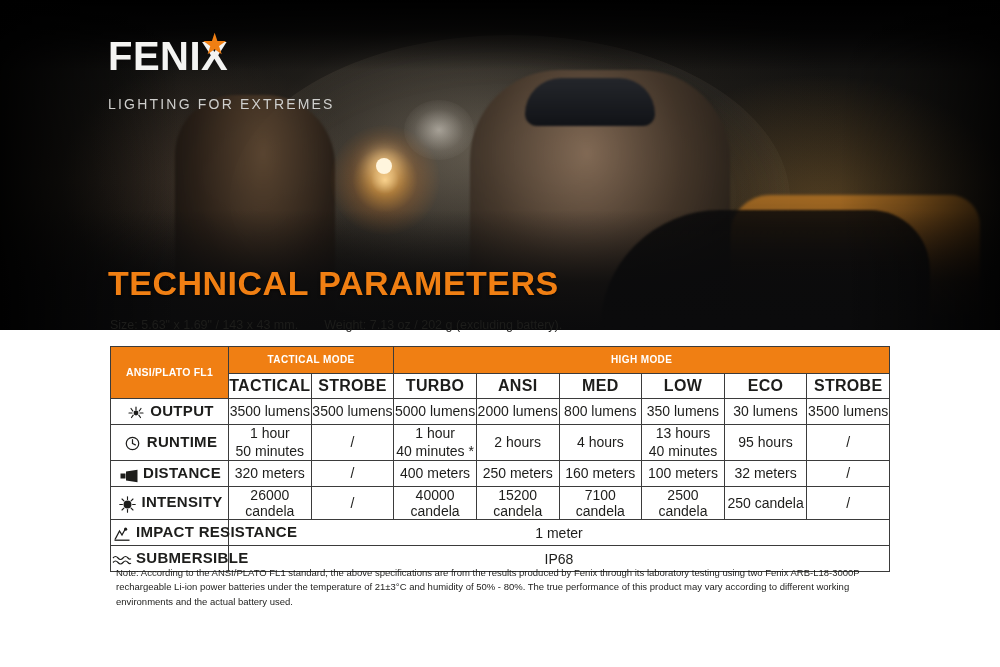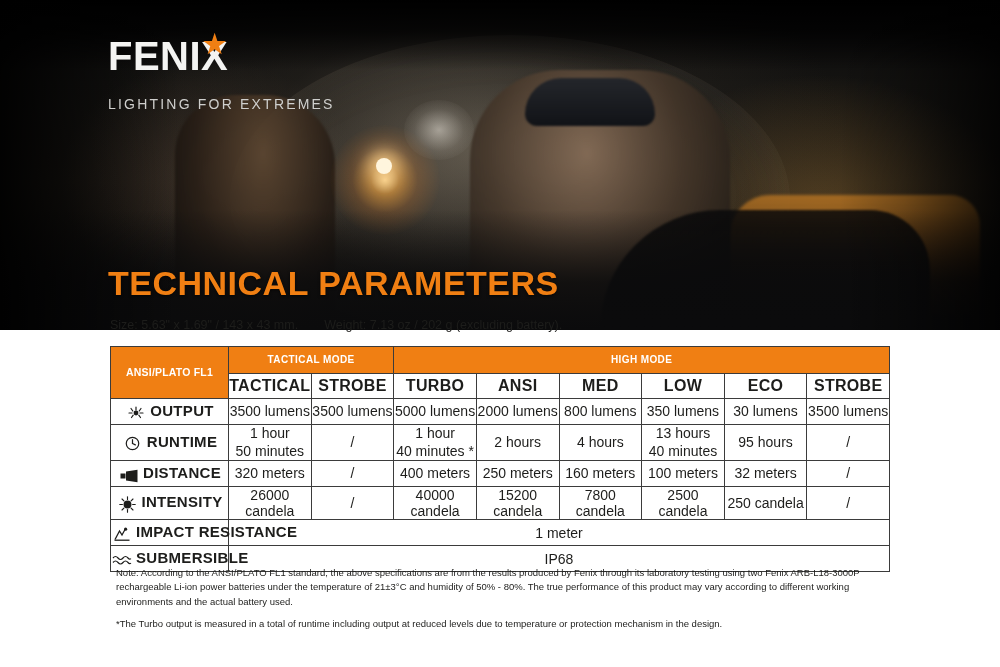--- a/index.html
+++ b/index.html
@@ -406,21 +406,21 @@
                   <line x1="3.2" y1="14.8" x2="5.2" y2="12.8"></line>
                   <line x1="12.8" y1="5.2" x2="14.8" y2="3.2"></line>
                 </g>
               </svg>
             </span><span>INTENSITY</span>
           </td>
           <td class="val">26000 candela</td>
           <td class="val">/</td>
           <td class="val">40000 candela</td>
           <td class="val">15200 candela</td>
-          <td class="val">7800 candela</td>
+          <td class="val">7100 candela</td>
           <td class="val">2500 candela</td>
           <td class="val">250 candela</td>
           <td class="val">/</td>
         </tr>
 
         <tr>
           <td class="row-label">
             <span class="ic">
               <svg width="18" height="15" viewBox="0 0 18 15" aria-hidden="true">
                 <polyline points="2,12.5 6.5,4 9,8 12,2.5" fill="none" stroke="#1d1d1b" stroke-width="1.3"></polyline>
@@ -442,16 +442,15 @@
             </span><span>SUBMERSIBLE</span>
           </td>
           <td class="val" colspan="8">IP68</td>
         </tr>
       </tbody>
     </table>
   </div>
 
   <div class="notes">
     <p>Note: According to the ANSI/PLATO FL1 standard, the above specifications are from the results produced by Fenix through its laboratory testing using two Fenix ARB-L18-3000P rechargeable Li-ion power batteries under the temperature of 21±3°C and humidity of 50% - 80%. The true performance of this product may vary according to different working environments and the actual battery used.</p>
-    <p>*The Turbo output is measured in a total of runtime including output at reduced levels due to temperature or protection mechanism in the design.</p>
   </div>
 
 </div>
 
 </body></html>

